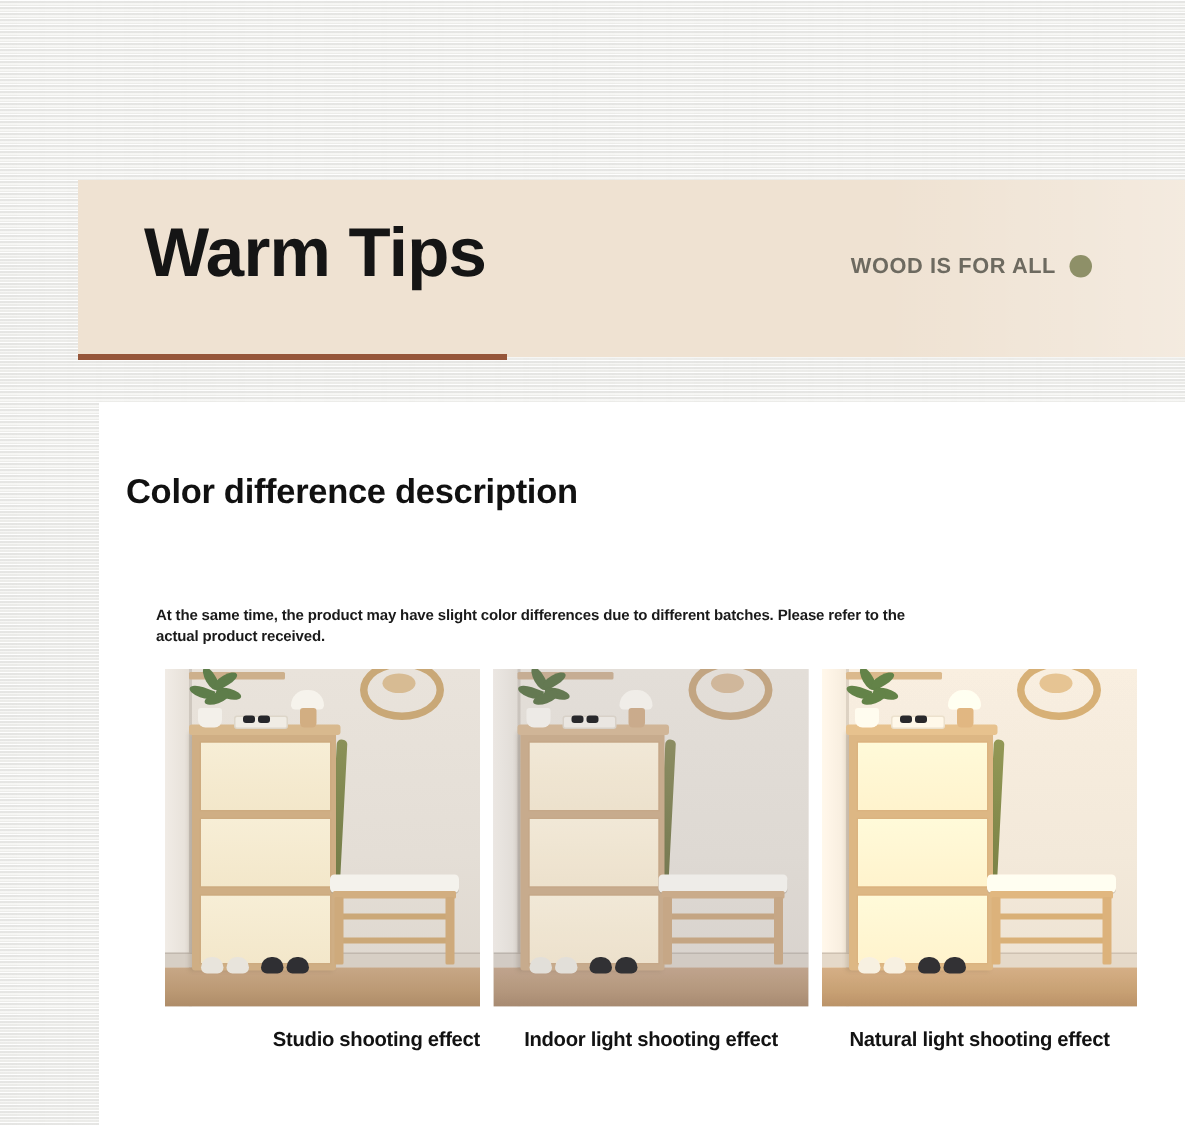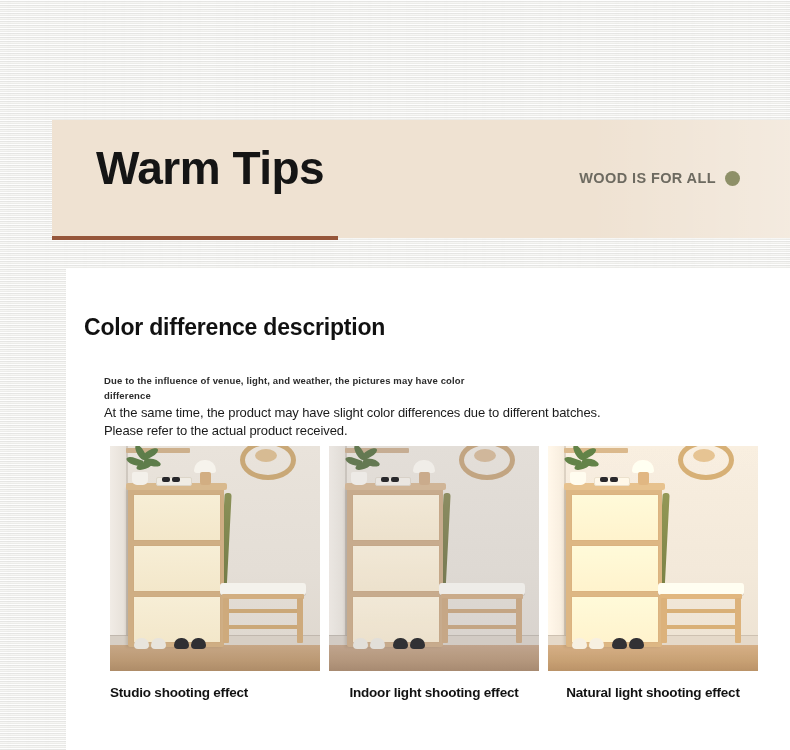--- a/index.html
+++ b/index.html
@@ -61,24 +61,24 @@
     top: 20px;
     font-size: 46px;
     font-weight: 700;
     letter-spacing: -0.5px;
     color: #151515;
     line-height: 1.25;
     white-space: nowrap;
   }
   .header-tagline {
     position: absolute;
-    right: 50px;
+    right: 62px;
     top: 50px;
     display: flex;
-    align-items: flex-end;
+    align-items: flex-start;
     gap: 9px;
     white-space: nowrap;
   }
   .header-tagline .tag-text {
     font-size: 14.5px;
     font-weight: 700;
     letter-spacing: 0.4px;
     color: #6d6a60;
   }
   .tag-dot {
@@ -128,22 +128,22 @@
     color: #2b2b2b;
     line-height: 1.55;
     letter-spacing: 0.15px;
   }
 
   .note-large {
     position: absolute;
     left: 38px;
     top: 136px;
     width: 510px;
-    font-size: 13px;
-    font-weight: 400;
+    font-size: 10px;
+    font-weight: 700;
     color: #1a1a1a;
     line-height: 1.42;
     letter-spacing: -0.1px;
   }
 
   
   .gallery {
     position: absolute;
     left: 44px;
     top: 178px;
@@ -163,21 +163,21 @@
   }
   .shot-caption {
     margin-top: 14px;
     text-align: center;
     font-size: 13.5px;
     font-weight: 700;
     color: #121212;
     letter-spacing: -0.2px;
     white-space: nowrap;
   }
-  .shot:nth-child(1) .shot-caption { text-align: left; }
+  .shot:nth-child(1) .shot-caption { text-align: right; }
 
   
   .scene {
     position: absolute;
     inset: 0;
   }
   .sc-wall {
     position: absolute;
     left: 0; top: 0; right: 0; bottom: 0;
     background: linear-gradient(to bottom, #e9e3db 0%, #e4ded6 55%, #ddd6cd 100%);
@@ -403,21 +403,20 @@
       <span class="tag-dot"></span>
     </div>
   </div>
 
   <div class="header-underline"></div>
 
   <div class="card">
 
     <div class="section-title">Color difference description</div>
 
-    <div class="note-small">Due to the influence of venue, light, and weather, the pictures may have color difference</div>
 
     <div class="note-large">At the same time, the product may have slight color differences due to different batches. Please refer to the actual product received.</div>
 
     <div class="gallery">
 
       <div class="shot">
         <div class="shot-frame">
           <div class="scene grade-studio">
             <div class="sc-wall"></div>
             <div class="sc-wall-left"></div>

